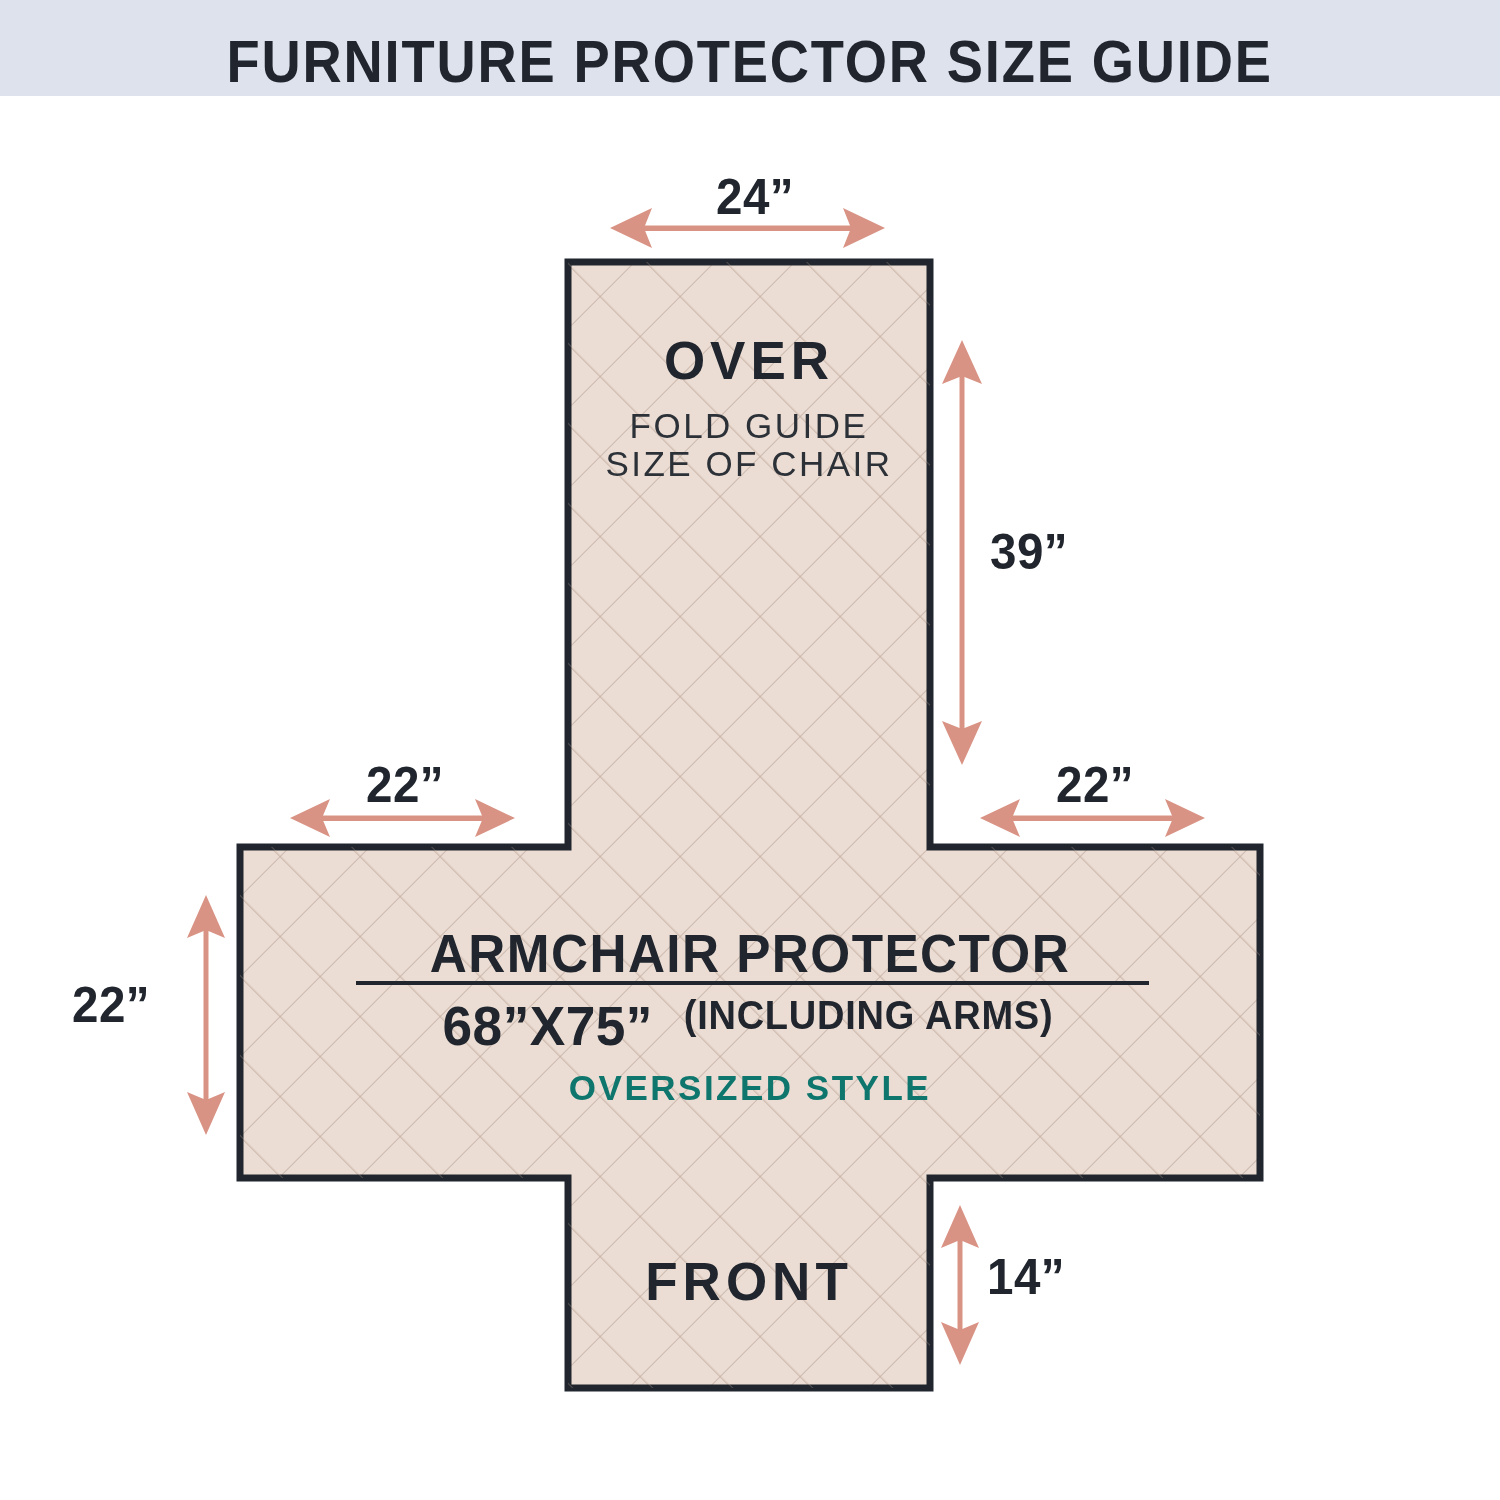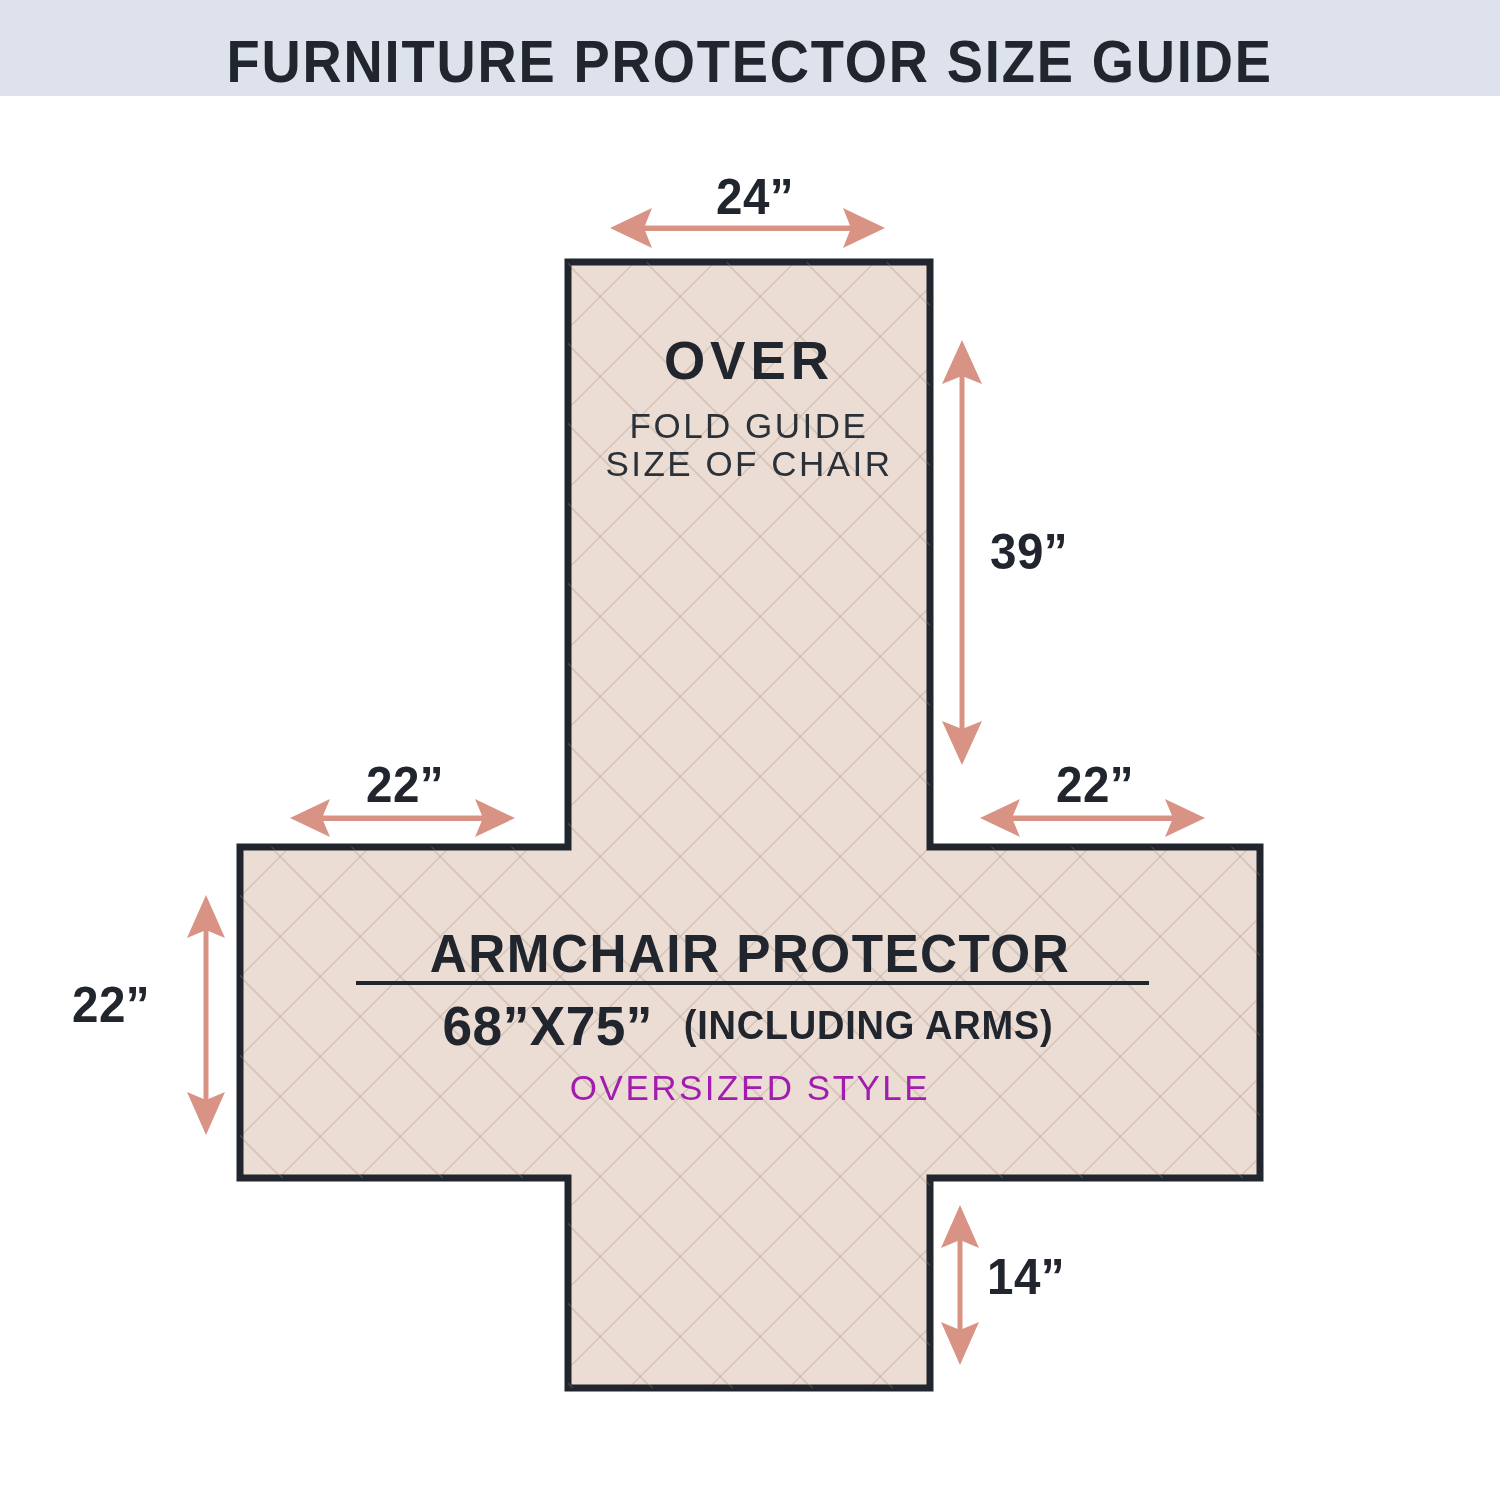--- a/index.html
+++ b/index.html
@@ -83,40 +83,40 @@
     transform: scaleX(0.95);
   }
   #title-rule {
     position: absolute;
     left: 356px; top: 885px;
     width: 793px; height: 4px;
     background: #21262e;
   }
   #main-dims {
     left: 240px; top: 897px; width: 1020px;
-    display: flex; align-items: center; justify-content: center;
+    display: flex; align-items: flex-start; justify-content: center;
     gap: 16px;
   }
   #main-dims .big {
     font-family: "Liberation Sans Narrow", "Liberation Sans", sans-serif;
     font-size: 56px; font-weight: 700; letter-spacing: 0.5px;
     color: #21262e;
     transform: scaleX(0.95);
   }
   #main-dims .paren {
     font-family: "Liberation Sans Narrow", "Liberation Sans", sans-serif;
     font-size: 40px; font-weight: 700; letter-spacing: 0.8px;
     color: #21262e;
     transform: scaleX(0.95);
   }
   #main-style {
     left: 240px; top: 972px; width: 1020px;
-    font-size: 35px; font-weight: 400;
+    font-size: 35px; font-weight: 700;
     letter-spacing: 2.5px;
-    color: #a21caf;
+    color: #0f766e;
   }
 
   #front-title {
     left: 568px; top: 1155px; width: 362px;
     font-size: 53px; font-weight: 700;
     letter-spacing: 5px;
   }
 
   
   .dim-label {
@@ -232,20 +232,21 @@
     <div class="label" id="back-sub2">SIZE OF CHAIR</div>
 
     <div class="label" id="main-title">ARMCHAIR PROTECTOR</div>
     <div id="title-rule"></div>
     <div class="label" id="main-dims">
       <span class="big">68”X75”</span>
       <span class="paren">(INCLUDING ARMS)</span>
     </div>
     <div class="label" id="main-style">OVERSIZED STYLE</div>
 
+    <div class="label" id="front-title">FRONT</div>
 
     <div class="dim-label" id="dim-top-label">24”</div>
     <div class="dim-label" id="dim-right-label">39”</div>
     <div class="dim-label" id="dim-arm-l-label">22”</div>
     <div class="dim-label" id="dim-arm-r-label">22”</div>
     <div class="dim-label" id="dim-armh-label">22”</div>
     <div class="dim-label" id="dim-front-label">14”</div>
 
   </div>
 </div>

